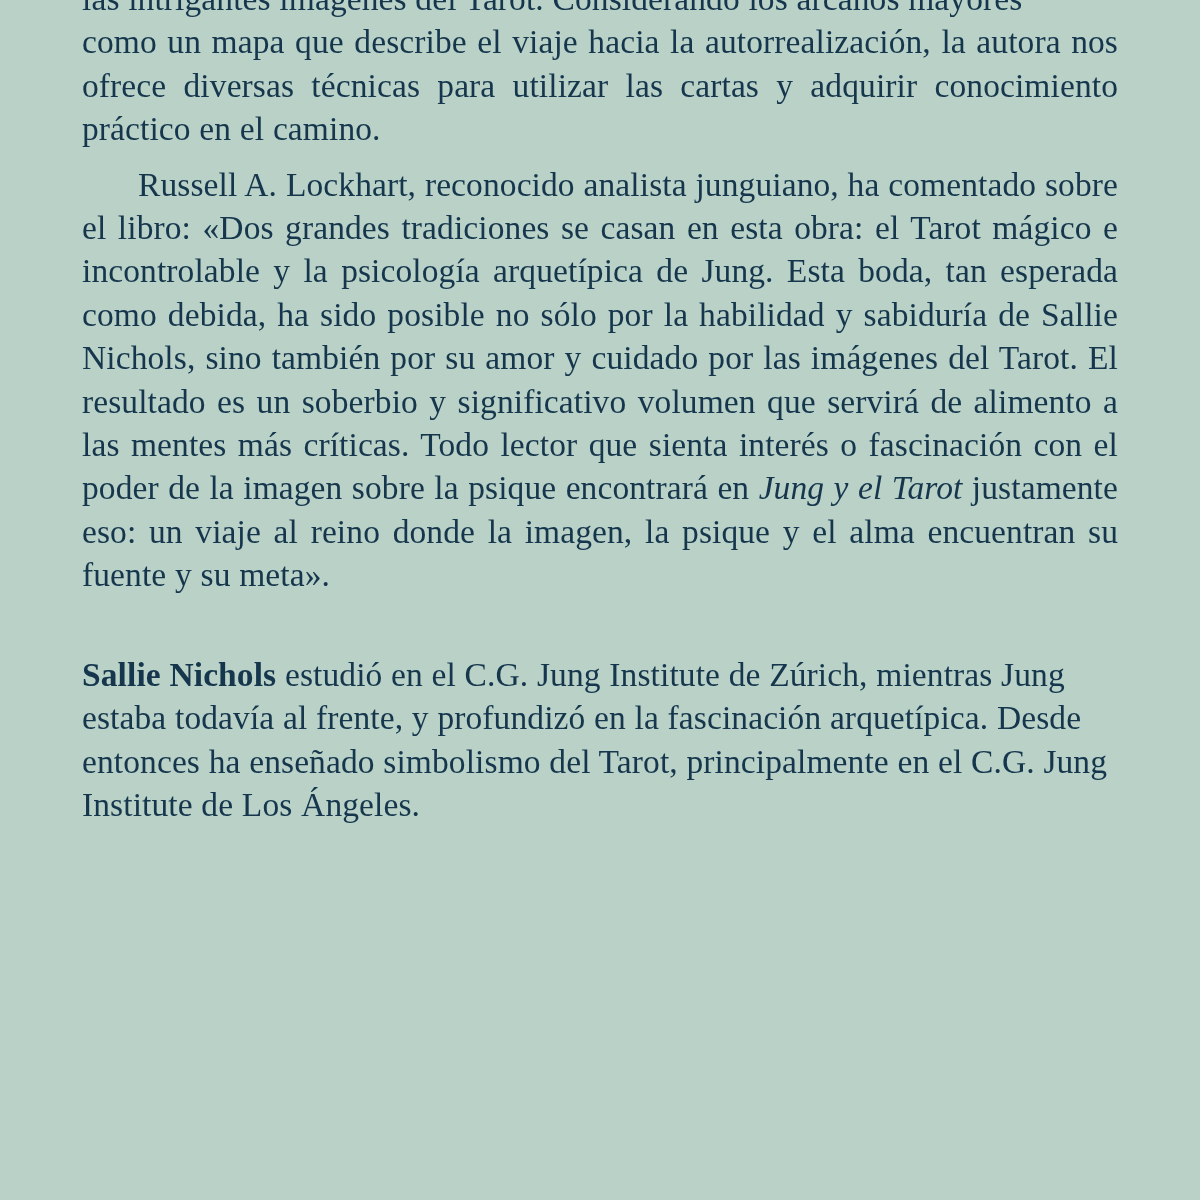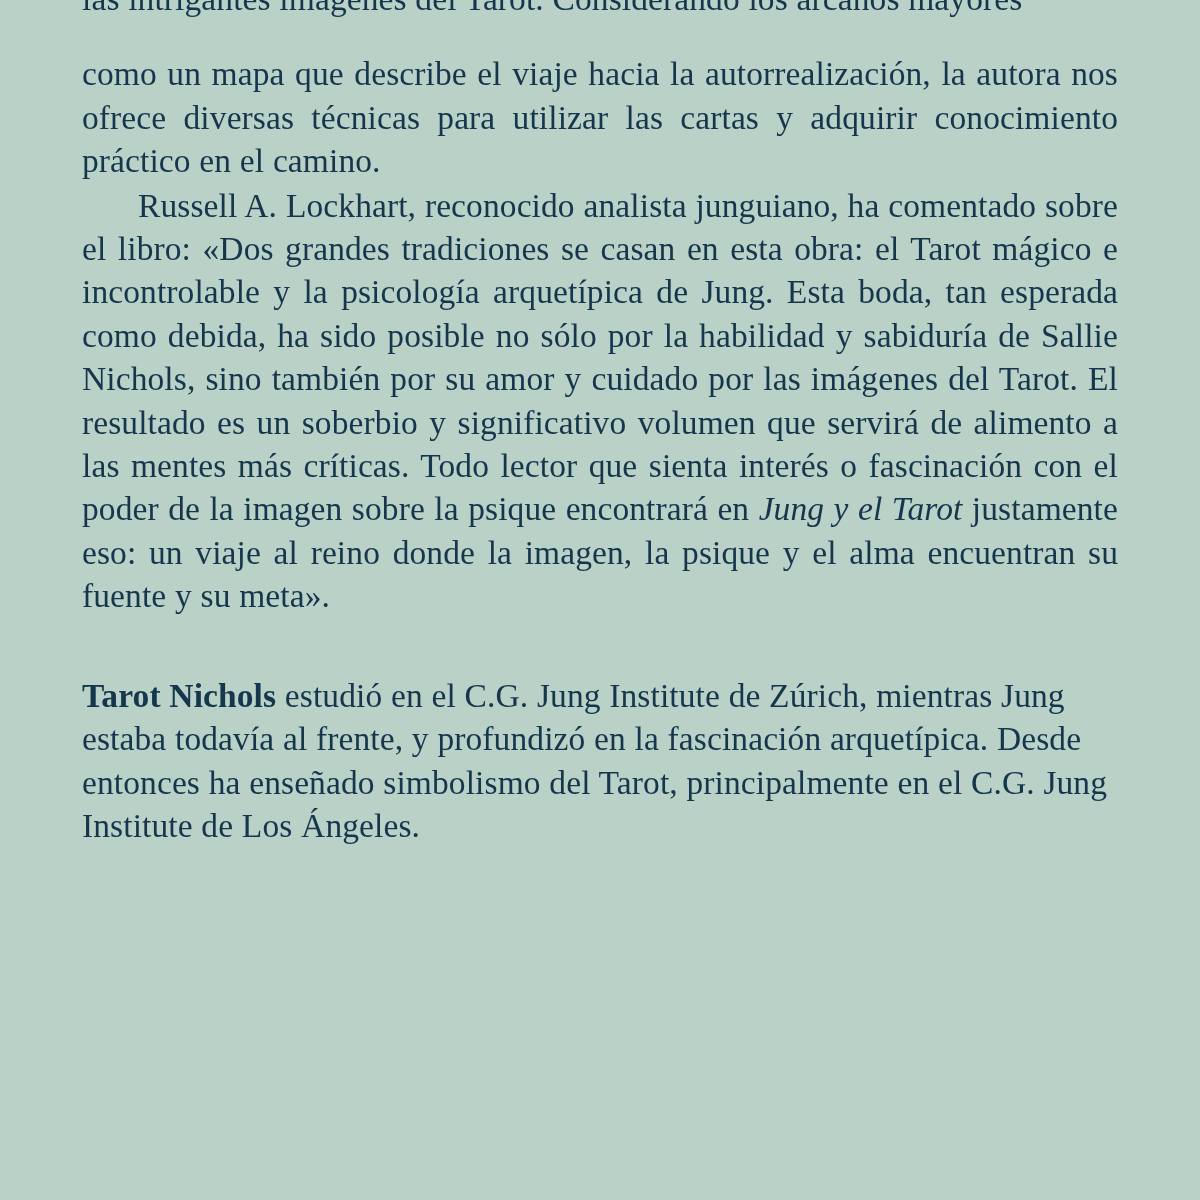--- a/index.html
+++ b/index.html
@@ -43,26 +43,25 @@
   }
 
   
   .paragraph-blurb {
     margin-top: -23px;
     text-indent: 0;
   }
 
   .paragraph-blurb .continued-line {
     display: block;
-    margin-top: 32px;
   }
 
   .paragraph-lockhart {
     text-indent: 56px;
-    margin-top: 1px;
+    margin-top: 12px;
   }
 
   .paragraph-bio {
     margin-top: 56px;
     text-indent: 0;
     text-align: left;
   }
 
   .bold-name {
     font-weight: bold;
@@ -85,17 +84,17 @@
 
   <div class="text-column">
 
     <p class="body-paragraph paragraph-blurb">
         <span class="hard-line">las intrigantes imágenes del Tarot. Considerando los arcanos mayores</span>
         <span class="continued-line">como un mapa que describe el viaje hacia la autorrealización, la autora nos ofrece diversas técnicas para utilizar las cartas y adquirir conocimiento práctico en el camino.</span>
       </p>
 
     <p class="body-paragraph paragraph-lockhart"><span>Russell A. Lockhart, reconocido analista junguiano, ha comentado sobre el libro: «Dos grandes tradiciones se casan en esta obra: el Tarot mágico e incontrolable y la psicología arquetípica de Jung. Esta boda, tan esperada como debida, ha sido posible no sólo por la habilidad y sabiduría de Sallie Nichols, sino también por su amor y cuidado por las imágenes del Tarot. El resultado es un soberbio y significativo volumen que servirá de alimento a las mentes más críticas. Todo lector que sienta interés o fascinación con el poder de la imagen sobre la psique encontrará en </span><span class="italic-title">Jung y el Tarot</span><span> justamente eso: un viaje al reino donde la imagen, la psique y el alma encuentran su fuente y su meta».</span></p>
 
-    <p class="body-paragraph paragraph-bio"><span class="bold-name">Tarot Nichols</span><span> estudió en el C.G. Jung Institute de Zúrich, mientras Jung estaba todavía al frente, y profundizó en la fascinación arquetípica. Desde entonces ha enseñado simbolismo del Tarot, principalmente en el C.G. Jung Institute de Los Ángeles.</span></p>
+    <p class="body-paragraph paragraph-bio"><span class="bold-name">Sallie Nichols</span><span> estudió en el C.G. Jung Institute de Zúrich, mientras Jung estaba todavía al frente, y profundizó en la fascinación arquetípica. Desde entonces ha enseñado simbolismo del Tarot, principalmente en el C.G. Jung Institute de Los Ángeles.</span></p>
 
   </div>
 
 </div>
 
 </body></html>

